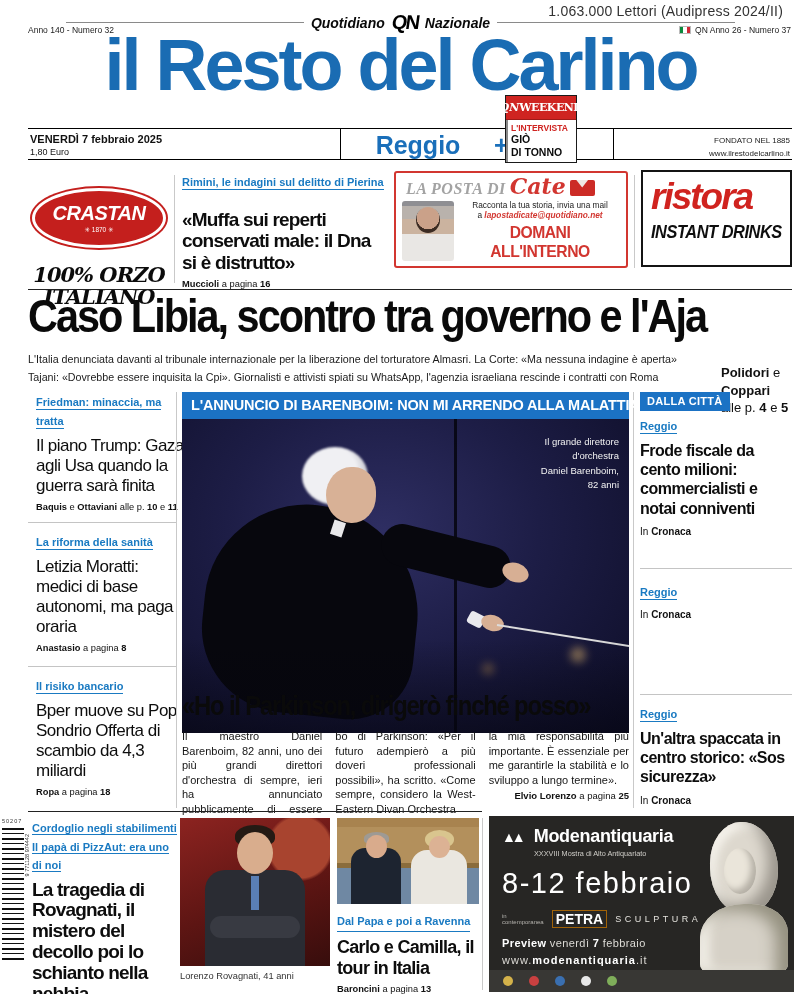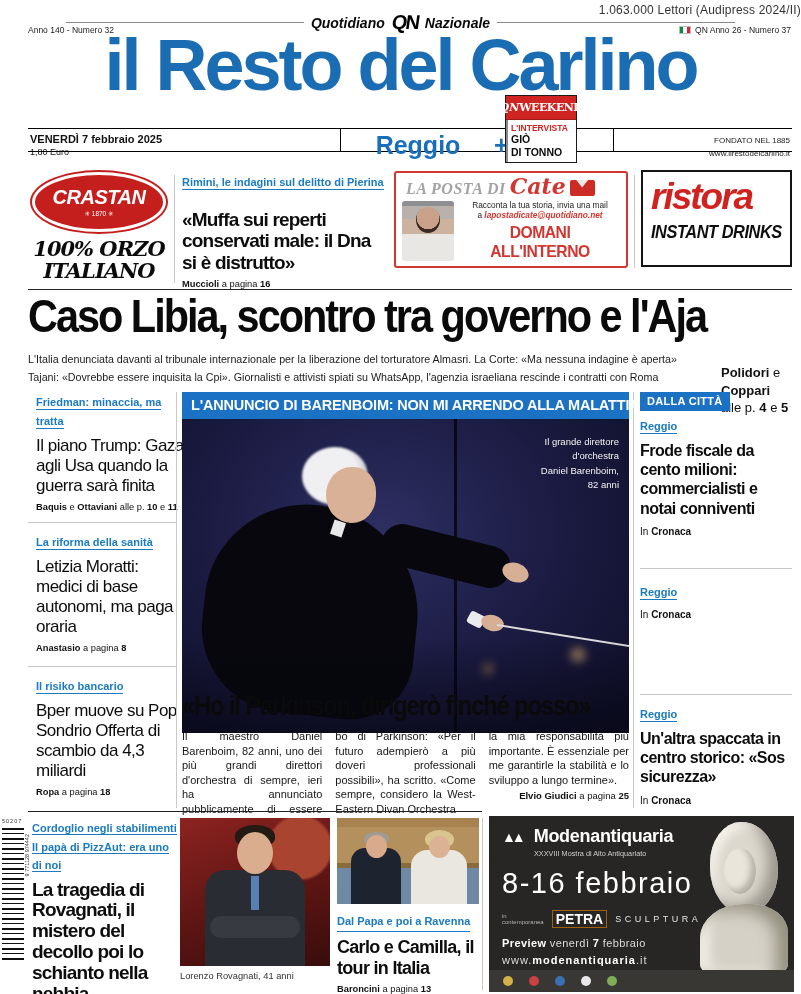--- a/index.html
+++ b/index.html
@@ -1,49 +1,49 @@
 <!DOCTYPE html>
 <html lang="it"><head>
 <meta charset="utf-8">
 <style>
   *{box-sizing:border-box;margin:0;padding:0}
   body{background:#e8e8e8;font-family:"Liberation Sans",sans-serif}
   #page{position:relative;width:801px;height:994px;background:#fff;color:#111;overflow:hidden;margin:0 auto}
   .b{font-weight:bold}
   
-  .readers{position:absolute;top:3px;right:0;font-size:12px;color:#333;letter-spacing:.2px}
+  .readers{position:absolute;top:3px;right:18px;font-size:14px;color:#333;letter-spacing:.2px}
   .qnrow{position:absolute;top:11px;left:0;width:100%;display:flex;justify-content:center;align-items:center;gap:7px}
   .tline{height:1px;background:#8a8a8a;width:238px}
   .qword{font-style:italic;font-weight:bold;font-size:14px;color:#0a0a0a}
   .qnlogo{font-weight:bold;font-size:20px;letter-spacing:-2px;transform:skewX(-8deg);color:#000}
   .annoL{position:absolute;top:25px;left:28px;font-size:8.5px;color:#222}
   .annoR{position:absolute;top:25px;right:10px;font-size:8.5px;color:#222;display:flex;align-items:center}
   .flag{display:inline-block;width:12px;height:8px;border:1px solid #bbb;margin-right:4px;
         background:linear-gradient(90deg,#0a8a3c 0 33%,#fff 33% 66%,#cf2734 66%)}
   
   .mast{position:absolute;top:28px;left:0;width:100%;text-align:center;font-size:72px;font-weight:bold;
         color:#1a6cb3;letter-spacing:-3px;line-height:1.05;white-space:nowrap}
-  .datebar{position:absolute;top:128px;left:28px;width:764px;height:24px;border-top:1px solid #000;border-bottom:1px solid #000}
+  .datebar{position:absolute;top:128px;left:28px;width:764px;height:32px;border-top:1px solid #000;border-bottom:1px solid #000}
   .datebar .vd{position:absolute;top:0;bottom:0;width:1px;background:#000}
   .dateL{position:absolute;left:2px;top:4px}
   .dateL .d1{font-weight:bold;font-size:11px}
   .dateL .d2{font-size:9px;margin-top:2px}
   .edition{position:absolute;left:320px;top:2px;width:140px;text-align:center;font-size:25px;font-weight:bold;color:#1a6fba}
   .plus{position:absolute;left:466px;top:2px;font-size:25px;font-weight:bold;color:#1a6fba}
   .fondato{position:absolute;right:2px;top:6px;text-align:right;font-size:8px;color:#222;line-height:1.6}
   .weekend{position:absolute;left:505px;top:95px;width:72px;height:68px;background:#fff;border:1px solid #1a1a1a;z-index:6;box-shadow:2px 0 0 #8a8a8a inset}
   .wk-red{height:24px;background:#cf2421;color:#fff;display:flex;align-items:center;justify-content:center;border-bottom:1px solid #9e1b19}
   .wk-red .q{font-family:"DejaVu Serif",serif;font-style:italic;font-weight:bold;font-size:11px}
   .wk-red .w{font-family:"DejaVu Serif",serif;font-weight:bold;font-size:11px;letter-spacing:-.5px}
   .wk-body{padding:3px 5px}
   .wk-k{color:#cf2421;font-weight:bold;font-size:8.5px}
   .wk-t{font-weight:bold;font-size:10.5px;line-height:1.25;color:#0a0a0a}
   
   .crastan{position:absolute;left:30px;top:172px;width:138px;text-align:center}
-  .cr-oval{width:134px;height:60px;margin:0 auto;background:#c41f1d;border-radius:50%;box-shadow:inset 0 0 0 3px #fff,0 0 0 2px #c41f1d;
+  .cr-oval{width:134px;height:60px;margin:16px auto;background:#c41f1d;border-radius:50%;box-shadow:inset 0 0 0 3px #fff,0 0 0 2px #c41f1d;
            display:flex;flex-direction:column;align-items:center;justify-content:center}
   .cr-name{color:#fff;font-weight:bold;font-style:italic;font-size:20px;letter-spacing:-.5px}
   .cr-year{color:#fff;font-size:6.5px;margin-top:1px}
   .cr-orzo{font-family:"DejaVu Serif",serif;font-style:italic;font-weight:bold;font-size:21px;line-height:1.05;
            color:#0b0b0b;letter-spacing:-1px;margin-top:6px}
   .kicker{display:inline;font-weight:bold;color:#1a7ac2;font-size:11px;border-bottom:1.5px solid #1a7ac2;padding-bottom:1px;line-height:1.55}
   .rimini{position:absolute;left:182px;top:172px;width:206px}
   .rimini h2{font-size:19px;font-weight:bold;letter-spacing:-.8px;line-height:1.12;margin-top:18px;color:#0d0d0d}
   .byline{font-size:9.3px;color:#111;margin-top:6px}
   .posta{position:absolute;left:394px;top:171px;width:234px;height:97px;border:2px solid #d23630;border-radius:3px;background:#fff}
@@ -301,21 +301,21 @@
       <span>Daniel Barenboim,</span>
       <span>82 anni</span>
     </div>
   </div>
   <div class="park-hl">«Ho il Parkinson, dirigerò finché posso»</div>
   <div class="body3">
     <p>Il maestro Daniel Barenboim, 82 anni, uno dei più grandi direttori d'orchestra di sempre, ieri ha annunciato pubblicamente di essere affetto dal mor-</p>
     <p>bo di Parkinson: «Per il futuro adempierò a più doveri professionali possibili», ha scritto. «Come sempre, considero la West-Eastern Divan Orchestra</p>
     <div class="c3">
       <p>la mia responsabilità più importante. È essenziale per me garantirle la stabilità e lo sviluppo a lungo termine».</p>
-      <div class="g-by"><span class="b">Elvio Giudici</span><span> a pagina </span><span class="b">25</span></div>
+      <div class="g-by"><span class="b">Elvio Lorenzo</span><span> a pagina </span><span class="b">25</span></div>
     </div>
   </div>
 
   <div class="badge">DALLA CITTÀ</div>
 
   <div class="rart" style="top:416px">
     <span class="kicker">Reggio</span>
     <h2 class="bold">Frode fiscale da cento milioni: commercialisti e notai conniventi</h2>
     <div class="incron"><span>In </span><span class="b">Cronaca</span></div>
   </div>
@@ -376,21 +376,21 @@
       <div class="bu-hair"></div>
       <div class="bu-face"></div>
       <div class="bu-chest"></div>
     </div>
     <div class="mo-c">
       <div class="mo-r1">
         <span class="ma">▲▲</span>
         <span class="mo-title">Modenantiquaria</span>
       </div>
       <div class="mo-sub">XXXVIII Mostra di Alto Antiquariato</div>
-      <div class="mo-dates">8-16 febbraio</div>
+      <div class="mo-dates">8-12 febbraio</div>
       <div class="mo-collab">
         <span class="mo-ct">in contemporanea</span>
         <span class="mo-petra">PETRA</span>
         <span class="mo-sculp">SCULPTURA</span>
       </div>
       <div class="mo-line"><span class="b">Preview</span><span> venerdì </span><span class="b">7</span><span> febbraio</span></div>
       <div class="mo-site"><span>www.</span><span class="b">modenantiquaria</span><span>.it</span></div>
       <div class="mo-hours"><span class="lbl">orari</span><span> lun, mer e mar </span><span class="b">15 - 19</span><span> | gio, ven, sab e dom </span><span class="b">10,30 - 19</span></div>
     </div>
     <div class="mo-strip">

